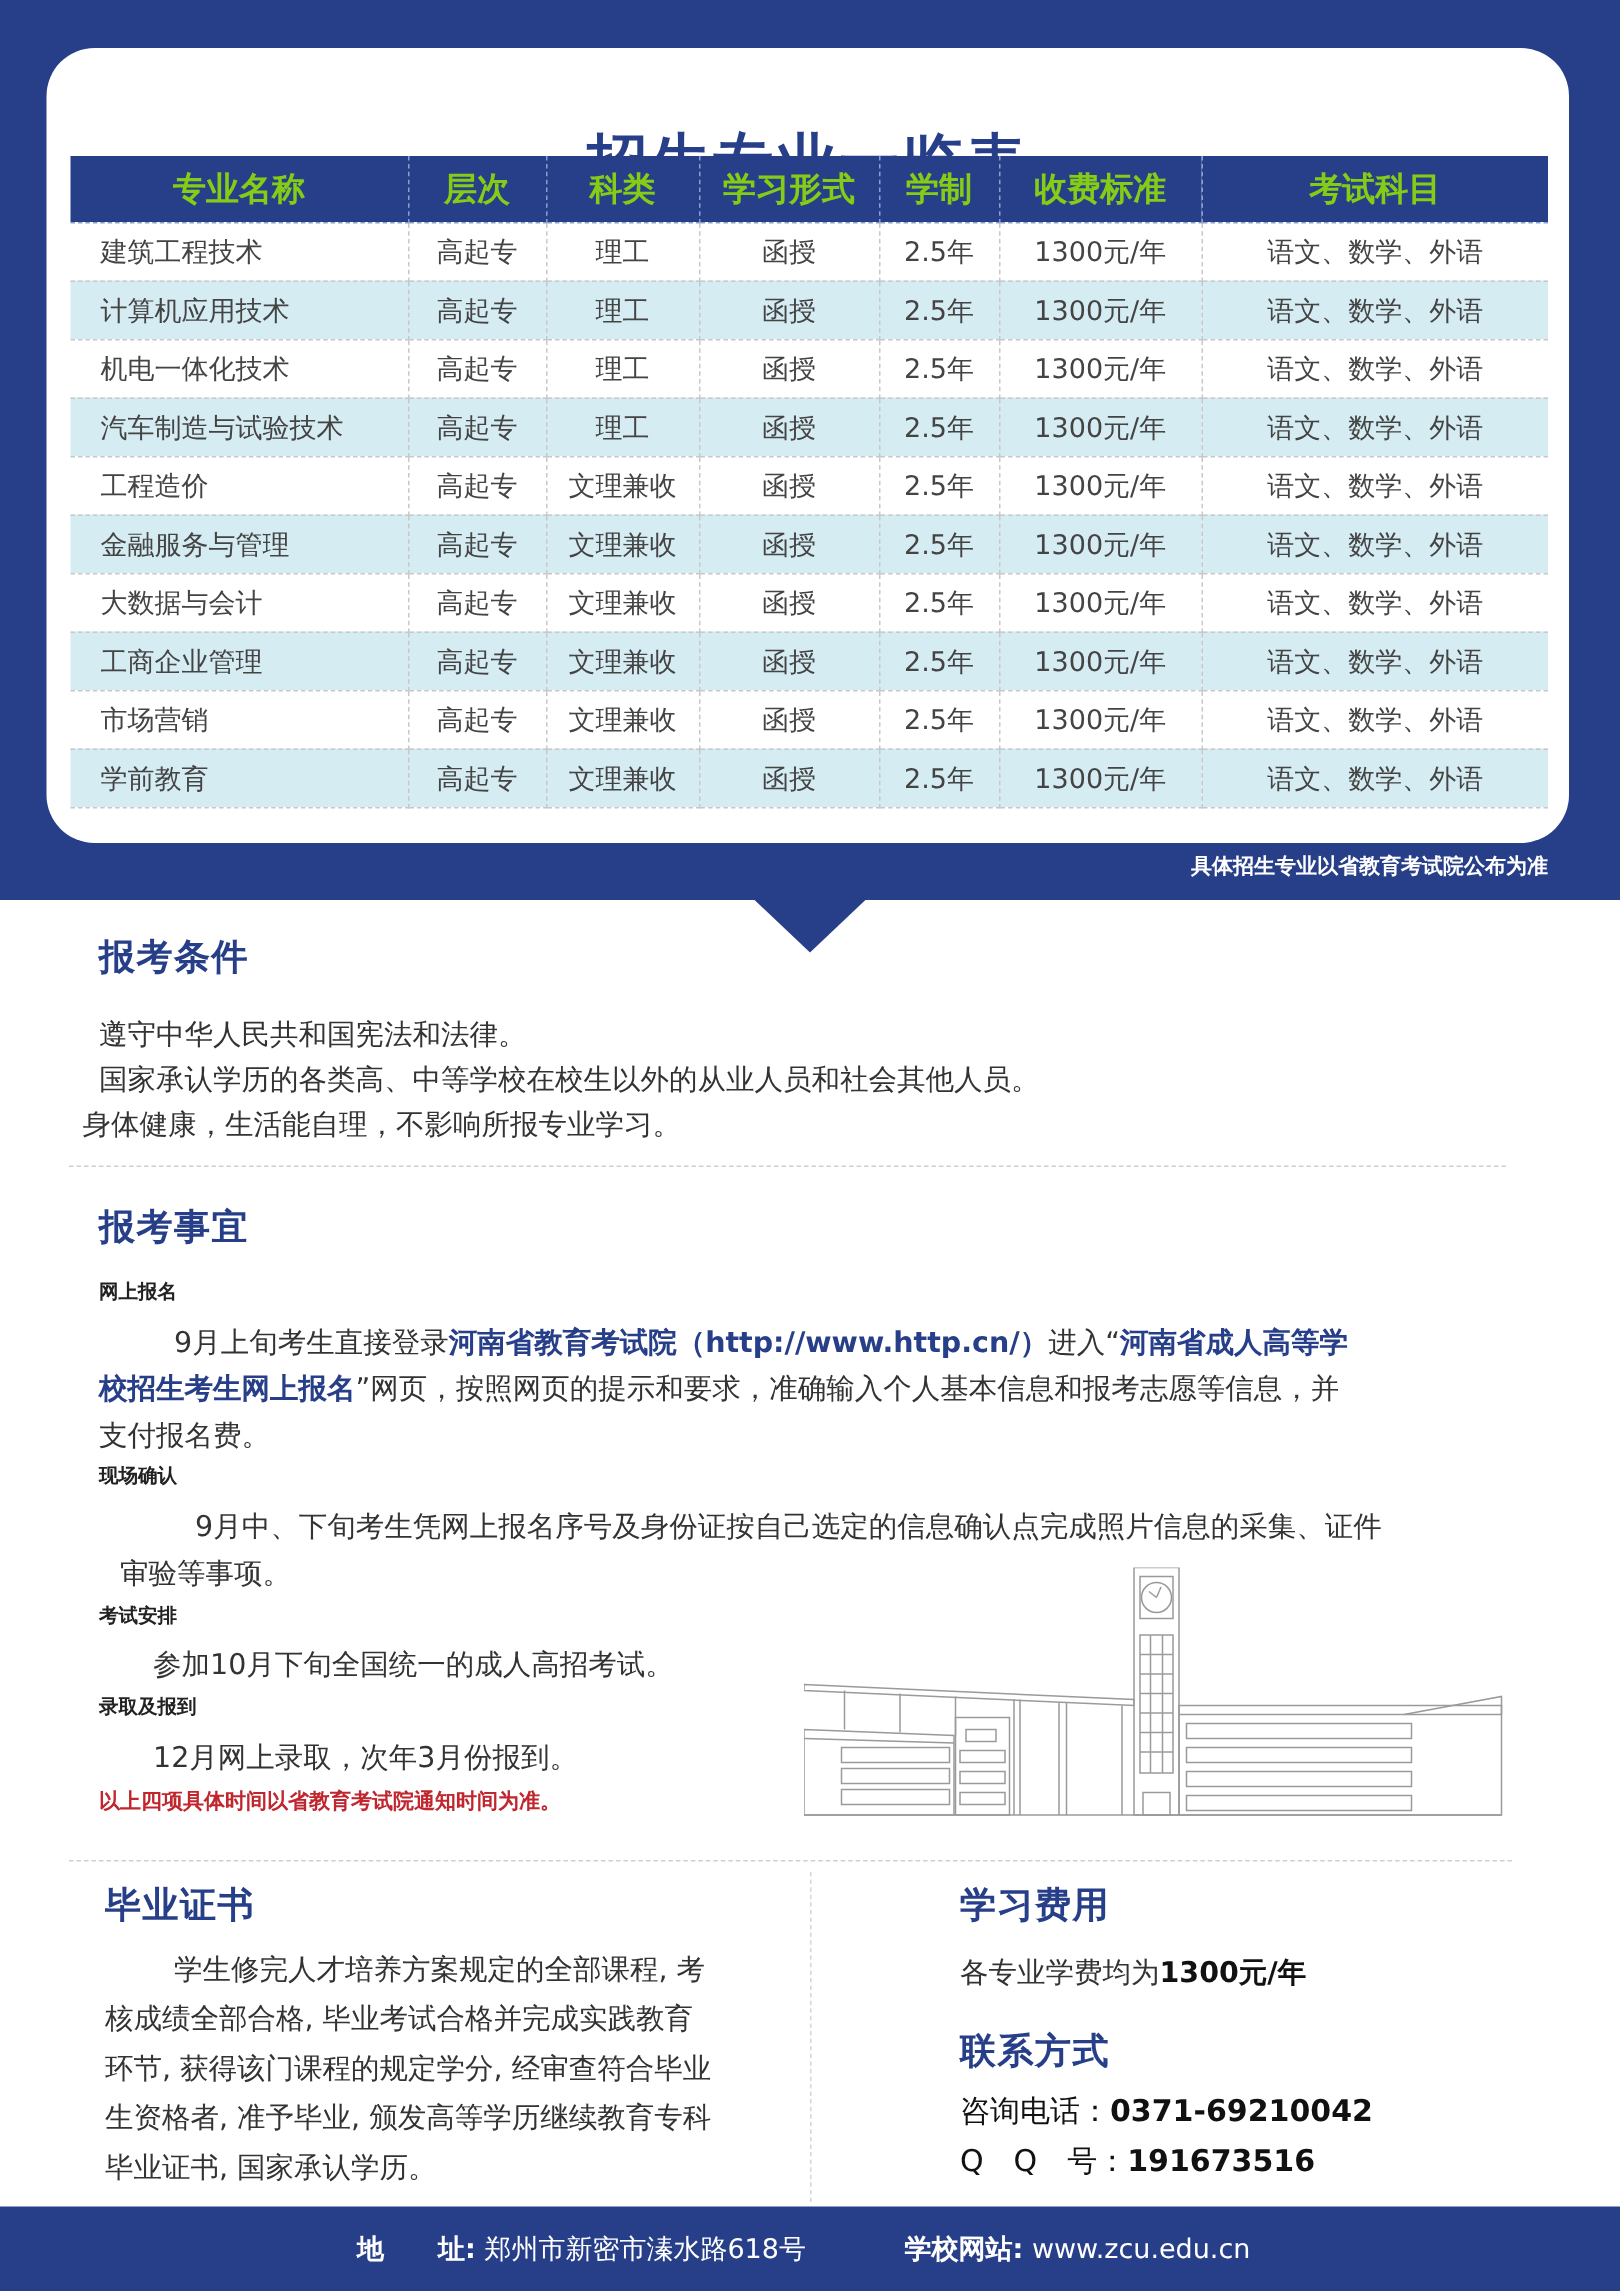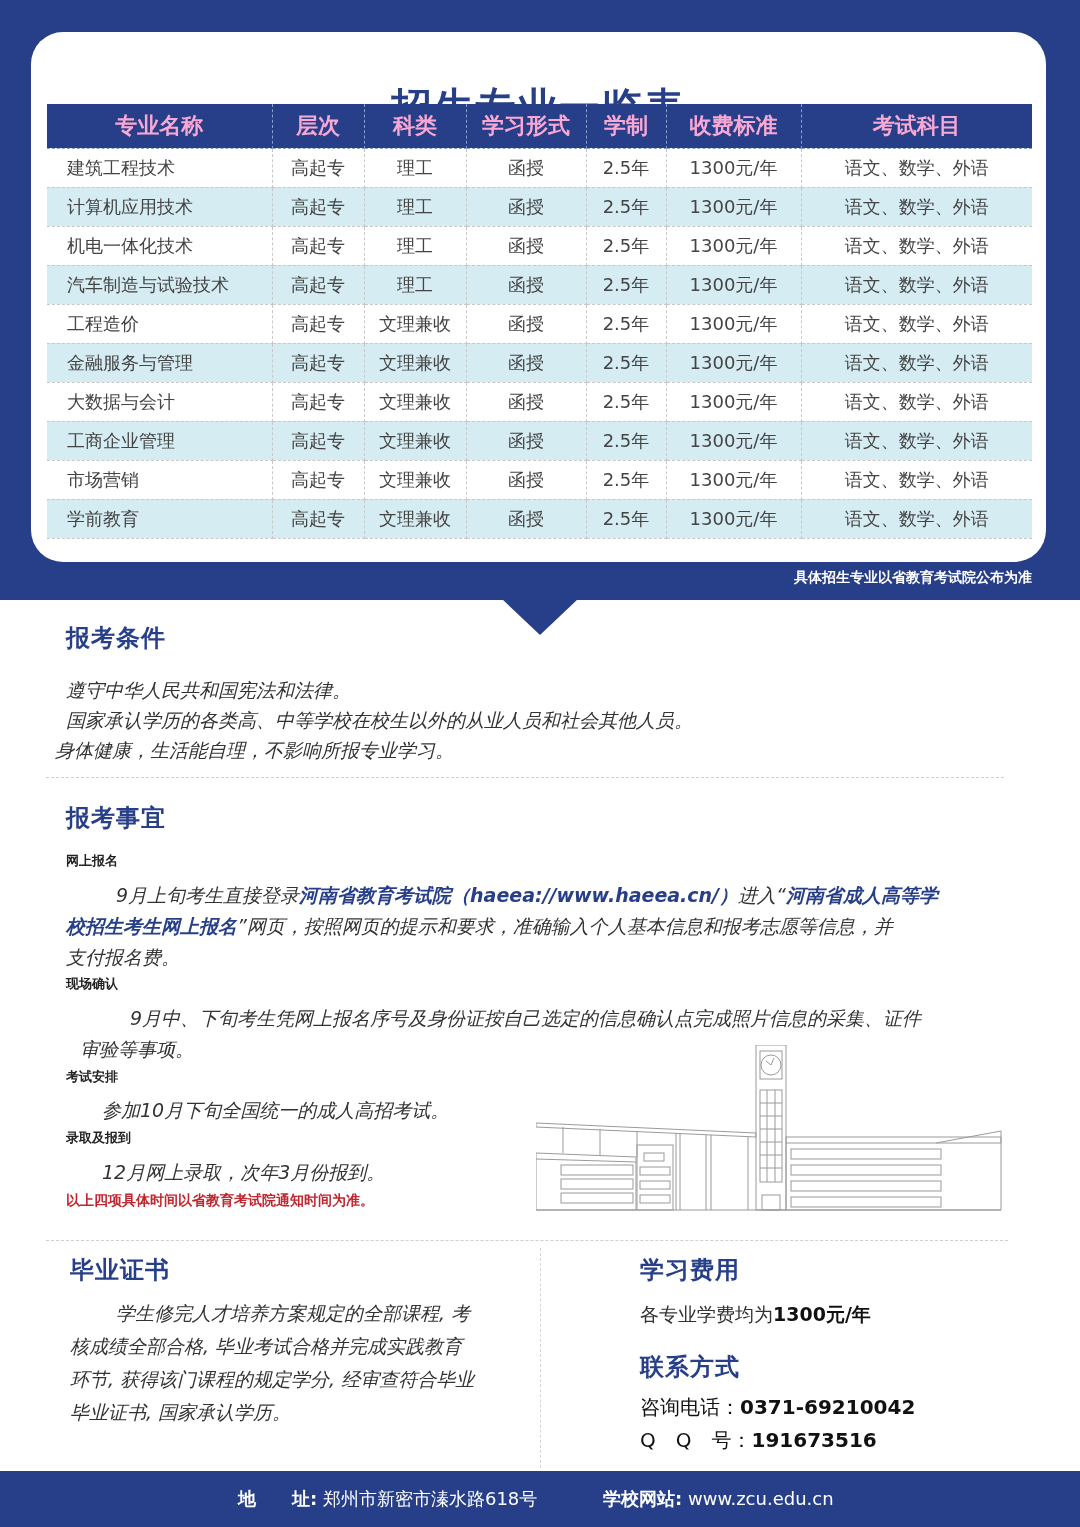--- a/index.html
+++ b/index.html
@@ -5,33 +5,33 @@
   * { box-sizing: border-box; margin: 0; padding: 0; }
   html, body { width: 1080px; height: 1527px; background: #ffffff; overflow: hidden; }
   body { font-family: "DejaVu Sans", "Liberation Sans", sans-serif; color: #333; position: relative; }
 
   
   .top-band { position: absolute; left: 0; top: 0; width: 1080px; height: 600px; background: #273f88; }
   .card { position: absolute; left: 31px; top: 32px; width: 1015px; height: 530px; background: #fff; border-radius: 32px; }
   .card-title { position: absolute; left: 0; top: 48px; width: 100%; text-align: center; font-size: 40px; font-weight: bold; color: #273f88; letter-spacing: 2px; }
 
   table.majors { position: absolute; left: 16px; top: 72px; width: 985px; border-collapse: collapse; table-layout: fixed; }
-  table.majors th { background: #273f88; color: #f9a8d4; font-size: 22px; font-weight: bold; height: 44px; border-right: 1px dashed #8aa0cc; border-bottom: 1px dashed #8aa0cc; }
+  table.majors th { background: #273f88; color: #84cc16; font-size: 22px; font-weight: bold; height: 44px; border-right: 1px dashed #8aa0cc; border-bottom: 1px dashed #8aa0cc; }
   table.majors th:last-child { border-right: none; }
   table.majors td { height: 39px; font-size: 18px; color: #444; text-align: center; border-right: 1px dashed #c8c8c8; border-bottom: 1px dashed #c8c8c8; white-space: nowrap; }
   table.majors td:last-child { border-right: none; }
   table.majors td.name { text-align: left; padding-left: 20px; }
   table.majors tr.alt td { background: #d6ecf3; }
 
   .band-note { position: absolute; right: 48px; top: 569px; font-size: 14px; font-weight: bold; color: #fff; }
   .pointer { position: absolute; left: 502px; top: 599px; width: 0; height: 0; border-left: 38px solid transparent; border-right: 38px solid transparent; border-top: 36px solid #273f88; }
 
   
   .h-section { position: absolute; font-size: 24px; font-weight: bold; color: #273f88; letter-spacing: 1px; }
-  .p { position: absolute; font-size: 19px; color: #333; line-height: 31px; font-style: italic; }
+  .p { position: absolute; font-size: 19px; color: #333; line-height: 31px; }
   .sub { position: absolute; font-size: 13px; font-weight: bold; color: #222; }
   .link { color: #273f88; font-weight: bold; }
   .dash-h { position: absolute; height: 0; border-top: 1px dashed #cfcfcf; }
   .dash-v { position: absolute; width: 0; border-left: 1px dashed #d5d5d5; }
   .red-note { position: absolute; left: 66px; top: 1192px; font-size: 14px; font-weight: bold; color: #c0262e; }
 
   .building { position: absolute; left: 536px; top: 1045px; width: 470px; height: 170px; }
 
   .fee-line { position: absolute; left: 640px; top: 1302px; font-size: 19px; color: #333; }
   .fee-line b { color: #111; }
@@ -170,21 +170,21 @@
 <div class="p" style="left:66px; top:675px;">遵守中华人民共和国宪法和法律。</div>
 <div class="p" style="left:66px; top:705px;">国家承认学历的各类高、中等学校在校生以外的从业人员和社会其他人员。</div>
 <div class="p" style="left:55px; top:735px;">身体健康，生活能自理，不影响所报专业学习。</div>
 <div class="dash-h" style="left:46px; top:777px; width:958px;"></div>
 
 <div class="h-section" style="left:66px; top:802px;">报考事宜</div>
 
 <div class="sub" style="left:66px; top:852px;">网上报名</div>
 <div class="p" style="left:66px; top:880px; width:950px;">
   <div style="padding-left:50px; white-space:nowrap;">
-    <span>9月上旬考生直接登录</span><span class="link">河南省教育考试院（haeea://www.haeea.cn/）</span><span>进入“</span><span class="link">河南省成人高等学</span>
+    <span>9月上旬考生直接登录</span><span class="link">河南省教育考试院（http://www.http.cn/）</span><span>进入“</span><span class="link">河南省成人高等学</span>
   </div>
   <div style="white-space:nowrap;">
     <span class="link">校招生考生网上报名</span><span>”网页，按照网页的提示和要求，准确输入个人基本信息和报考志愿等信息，并</span>
   </div>
   <div>支付报名费。</div>
 </div>
 
 <div class="sub" style="left:66px; top:975px;">现场确认</div>
 <div class="p" style="left:80px; top:1003px; width:950px;">
   <div style="padding-left:50px; white-space:nowrap;">9月中、下旬考生凭网上报名序号及身份证按自己选定的信息确认点完成照片信息的采集、证件</div>
@@ -245,20 +245,21 @@
 </svg>
 
 <div class="dash-h" style="left:46px; top:1240px; width:962px;"></div>
 <div class="dash-v" style="left:540px; top:1248px; height:220px;"></div>
 
 <div class="h-section" style="left:70px; top:1254px;">毕业证书</div>
 <div class="p" style="left:70px; top:1297px; line-height:33px;">
   <div style="padding-left:46px;">学生修完人才培养方案规定的全部课程, 考</div>
   <div>核成绩全部合格, 毕业考试合格并完成实践教育</div>
   <div>环节, 获得该门课程的规定学分, 经审查符合毕业</div>
+  <div>生资格者, 准予毕业, 颁发高等学历继续教育专科</div>
   <div>毕业证书, 国家承认学历。</div>
 </div>
 
 <div class="h-section" style="left:640px; top:1254px;">学习费用</div>
 <div class="fee-line">
   <span>各专业学费均为</span><b>1300元/年</b>
 </div>
 <div class="h-section" style="left:640px; top:1351px;">联系方式</div>
 <div class="contact" style="top:1394px;">
   <span class="k">咨询电话：</span><span>0371-69210042</span>

